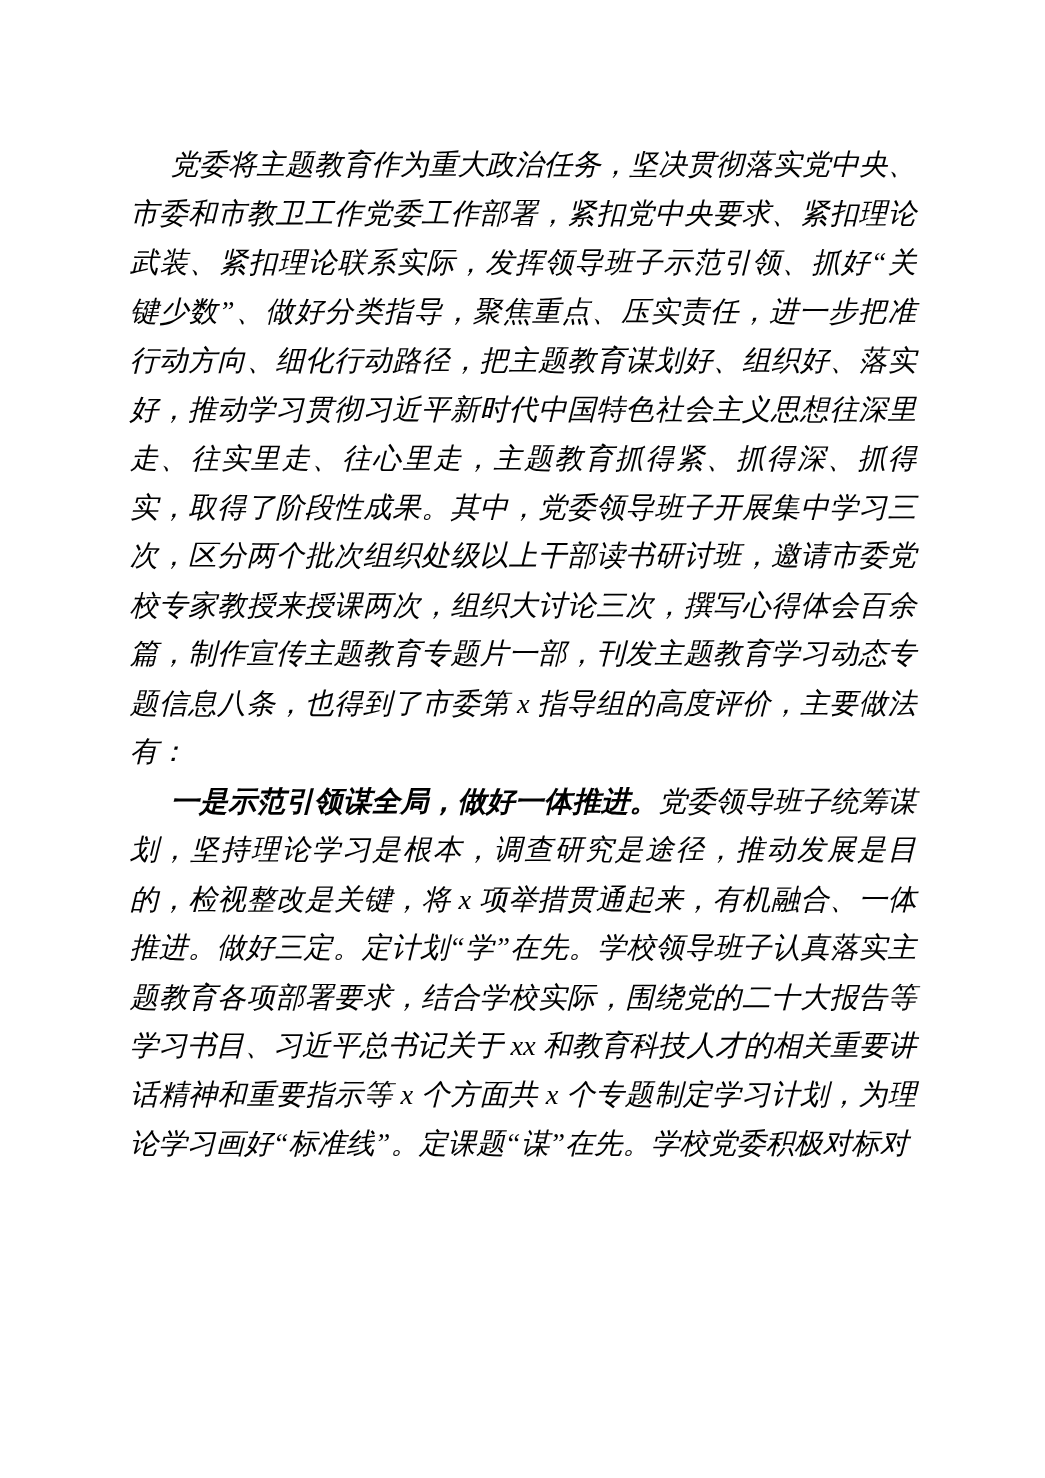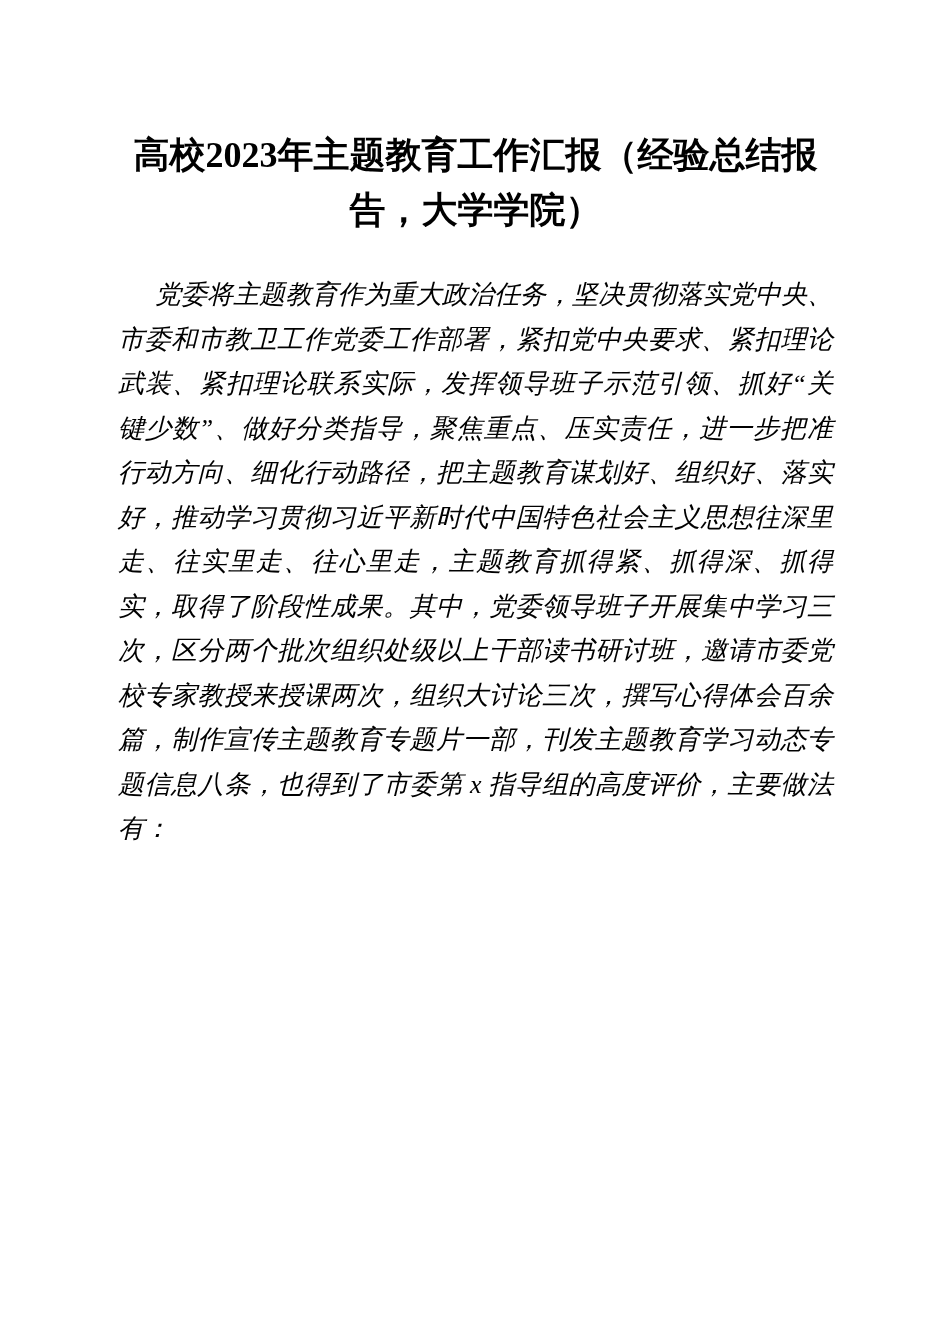--- a/index.html
+++ b/index.html
@@ -43,19 +43,19 @@
     font-style: italic;
   }
   .para-lead {
     font-weight: 700;
   }
 </style>
 </head>
 <body>
 
 <div class="page">
-  <h1 class="doc-title">高校2023年主题教育工作汇报（经验总结报告，大学学院）</h1>
 
   <div class="doc-body">
     <p class="para">党委将主题教育作为重大政治任务，坚决贯彻落实党中央、市委和市教卫工作党委工作部署，紧扣党中央要求、紧扣理论武装、紧扣理论联系实际，发挥领导班子示范引领、抓好“关键少数”、做好分类指导，聚焦重点、压实责任，进一步把准行动方向、细化行动路径，把主题教育谋划好、组织好、落实好，推动学习贯彻习近平新时代中国特色社会主义思想往深里走、往实里走、往心里走，主题教育抓得紧、抓得深、抓得实，取得了阶段性成果。其中，党委领导班子开展集中学习三次，区分两个批次组织处级以上干部读书研讨班，邀请市委党校专家教授来授课两次，组织大讨论三次，撰写心得体会百余篇，制作宣传主题教育专题片一部，刊发主题教育学习动态专题信息八条，也得到了市委第 x 指导组的高度评价，主要做法有：</p>
 
+    <p class="para"><span class="para-lead">一是示范引领谋全局，做好一体推进。</span><span>党委领导班子统筹谋划，坚持理论学习是根本，调查研究是途径，推动发展是目的，检视整改是关键，将 x 项举措贯通起来，有机融合、一体推进。做好三定。定计划“学”在先。学校领导班子认真落实主题教育各项部署要求，结合学校实际，围绕党的二十大报告等学习书目、习近平总书记关于 xx 和教育科技人才的相关重要讲话精神和重要指示等 x 个方面共 x 个专题制定学习计划，为理论学习画好“标准线”。定课题“谋”在先。学校党委积极对标对</span></p>
   </div>
 </div>
 
 </body></html>

